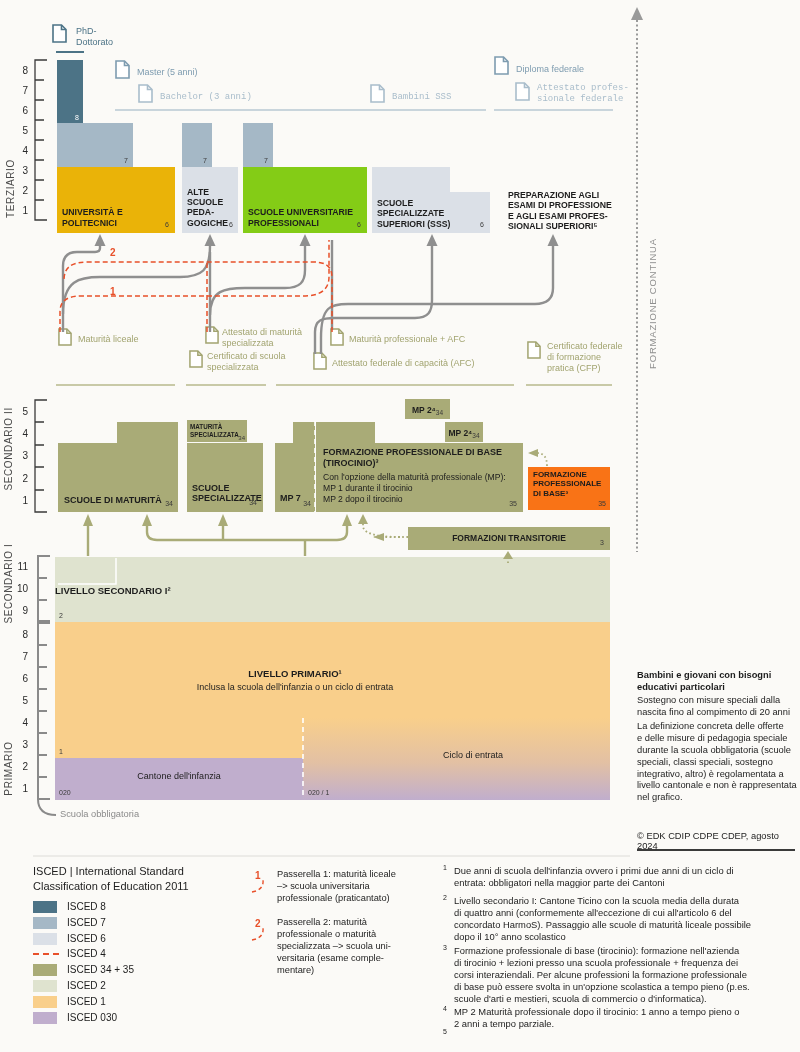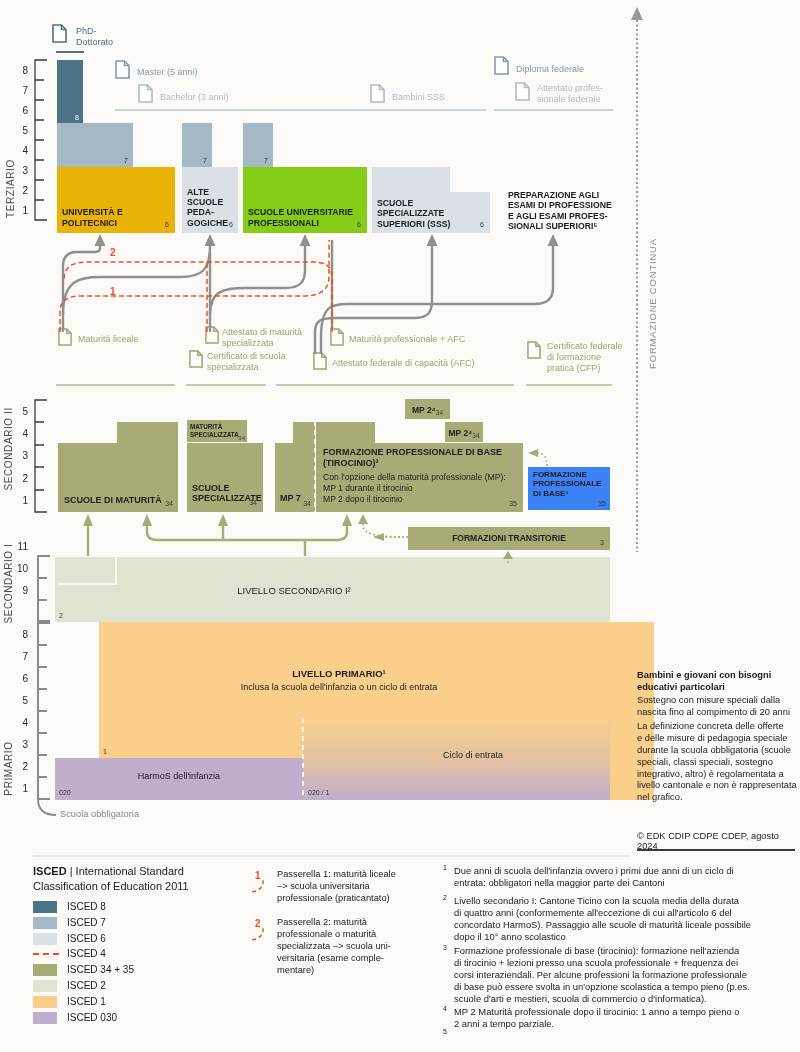--- a/index.html
+++ b/index.html
@@ -13,21 +13,21 @@
   .boxlab{font-weight:bold;font-size:8.7px;line-height:1.18;color:#1d1d1d;}
   .vlab{position:absolute;transform:rotate(-90deg);white-space:nowrap;font-size:10px;
         letter-spacing:.6px;color:#4a4a4a;text-align:center;}
   .axisnums{position:absolute;display:flex;flex-direction:column;justify-content:space-around;
             text-align:right;font-size:10px;color:#2a2a2a;}
   .doc{display:block;}
   .doc path{stroke:currentColor;stroke-width:1.6;fill:none;}
   .doc path.body{fill:#ffffff;}
   .c-dark{color:#4c7386;}
   .c-mid{color:#7e9cb0;}
-  .c-light{color:#a9bdcb;}
+  .c-light{color:#a9bdcb;font-family:Liberation Mono, monospace;}
   .c-olive{color:#a2a470;}
   .diplab{font-size:9px;line-height:1.2;}
   .certlab{font-size:9px;line-height:1.2;color:#a2a470;}
   .redmark{color:#e8502a;font-weight:bold;font-size:10px;}
   .smalltxt{font-size:9.3px;line-height:1.28;color:#1d1d1d;}
   .legendlab{font-size:10px;color:#1d1d1d;}
   svg.overlay{position:absolute;left:0;top:0;pointer-events:none;}
 </style>
 </head>
 <body>
@@ -214,48 +214,48 @@
     <span class="code" style="right:6px;bottom:5px">35</span>
   </div>
 
   <div class="bx" style="left: 405px; top: 399px; width: 45px; height: 20px; text-align: center; background: rgb(169, 171, 119);">
     <span class="boxlab" style="font-size:8.5px;line-height:20px">MP 2⁴</span><span class="sub">34</span>
   </div>
   <div class="bx" style="left: 445px; top: 422px; width: 38px; height: 20px; text-align: center; background: rgb(169, 171, 119);">
     <span class="boxlab" style="font-size:8.5px;line-height:20px">MP 2⁴</span><span class="sub">34</span>
   </div>
 
-  <div class="bx" style="left: 528px; top: 467px; width: 82px; height: 43px; background: #3b82f6; text-decoration: underline;">
+  <div class="bx" style="left: 528px; top: 467px; width: 82px; height: 43px; background: #f97316; text-decoration: underline;">
     <div class="boxlab pre a" style="left:5px;top:3px;font-size:8px">FORMAZIONE
 PROFESSIONALE
 DI BASE³</div>
     <span class="code" style="right:4px;bottom:3px">35</span>
   </div>
 
   <div class="bx" style="left: 408px; top: 527px; width: 202px; height: 23px; text-align: center; background: rgb(169, 171, 119);">
     <span class="boxlab" style="font-size:8.5px;line-height:23px">FORMAZIONI TRANSITORIE</span>
     <span class="code" style="right:6px;bottom:4px">3</span>
   </div>
 
   <div class="bx" style="left: 55px; top: 557px; width: 555px; height: 65px; background: rgb(223, 227, 207);">
-    <div class="a" style="left:0;top:28px;width:478px;text-align:center;font-weight:normal;font-size:9.5px">LIVELLO SECONDARIO I²</div>
+    <div class="a" style="left:0;top:28px;width:478px;font-weight:bold;font-size:9.5px">LIVELLO SECONDARIO I²</div>
     <span class="code" style="left:4px;bottom:3px">2</span>
   </div>
 
-  <div class="bx" style="left: 55px; top: 622px; width: 555px; height: 178px; background: rgb(249, 207, 139); margin-left: 44px;">
+  <div class="bx" style="left: 55px; top: 622px; width: 555px; height: 178px; background: rgb(249, 207, 139);">
     <div class="a" style="left:0;top:46px;width:480px;text-align:center;font-weight:bold;font-size:9.5px">LIVELLO PRIMARIO¹</div>
     <div class="a" style="left:0;top:60px;width:480px;text-align:center;font-size:9px">Inclusa la scuola dell'infanzia o un ciclo di entrata</div>
     <span class="code" style="left:4px;top:126px">1</span>
   </div>
   <div class="bx" style="left:303px;top:718px;width:307px;height:82px;background:linear-gradient(180deg,#f9cf8b 0%,#e2c0a4 55%,#c0aecd 100%)">
     <div class="a" style="left:90px;top:32px;width:160px;text-align:center;font-size:9px">Ciclo di entrata</div>
     <span class="code" style="left:5px;bottom:4px">020 / 1</span>
   </div>
   <div class="bx" style="left: 55px; top: 758px; width: 248px; height: 42px; background: rgb(192, 174, 205);">
-    <div class="a" style="left:0;top:13px;width:248px;text-align:center;font-size:9px">HarmoS dell'infanzia</div>
+    <div class="a" style="left:0;top:13px;width:248px;text-align:center;font-size:9px">Cantone dell'infanzia</div>
     <span class="code" style="left:4px;bottom:4px">020</span>
   </div>
   <div class="a" style="left:60px;top:809px;font-size:9.3px;color:#8a8a8a">Scuola obbligatoria</div>
 
   <div class="axisnums" style="left:14px;top:60px;height:160px;width:14px">
     <span>8</span>
       <span>7</span>
       <span>6</span>
       <span>5</span>
       <span>4</span>
@@ -263,21 +263,21 @@
       <span>2</span>
       <span>1</span>
   </div>
   <div class="axisnums" style="left:14px;top:400px;height:112px;width:14px">
     <span>5</span>
       <span>4</span>
       <span>3</span>
       <span>2</span>
       <span>1</span>
   </div>
-  <div class="axisnums" style="left:10px;top:536px;height:65px;width:18px">
+  <div class="axisnums" style="left:10px;top:556px;height:65px;width:18px">
     <span>11</span>
       <span>10</span>
       <span>9</span>
   </div>
   <div class="axisnums" style="left:14px;top:623px;height:176px;width:14px">
     <span>8</span>
       <span>7</span>
       <span>6</span>
       <span>5</span>
       <span>4</span>
@@ -299,21 +299,21 @@
   <div class="a smalltxt pre" style="left:637px;top:721px;width:162px">La definizione concreta delle offerte
 e delle misure di pedagogia speciale
 durante la scuola obbligatoria (scuole
 speciali, classi speciali, sostegno
 integrativo, altro) è regolamentata a
 livello cantonale e non è rappresentata
 nel grafico.</div>
   <div class="a" style="left:637px;top:831px;width:158px;text-align:left;font-size:9.3px">© EDK CDIP CDPE CDEP, agosto 2024</div>
 
   <div class="a" style="left:33px;top:864px;font-size:11px;line-height:1.35">
-    <span style="font-weight:bold">ISCED</span><span class="pre"> | International Standard
+    <span style="font-weight:normal">ISCED</span><span class="pre"> | International Standard
 Classification of Education 2011</span>
   </div>
   <div class="bx" style="left: 33px; top: 901px; width: 24px; height: 12px; background: rgb(76, 115, 134);"></div>
   <span class="a legendlab" style="left:67px;top:901px">ISCED 8</span>
   <div class="bx" style="left: 33px; top: 917px; width: 24px; height: 12px; background: rgb(165, 184, 198);"></div>
   <span class="a legendlab" style="left:67px;top:917px">ISCED 7</span>
   <div class="bx" style="left: 33px; top: 933px; width: 24px; height: 12px; background: rgb(219, 224, 231);"></div>
   <span class="a legendlab" style="left:67px;top:933px">ISCED 6</span>
   <div class="bx" style="left:33px;top:953px;width:26px;height:0;border-top:2px dashed #e8502a"></div>
   <span class="a legendlab" style="left:67px;top:948px">ISCED 4</span>

